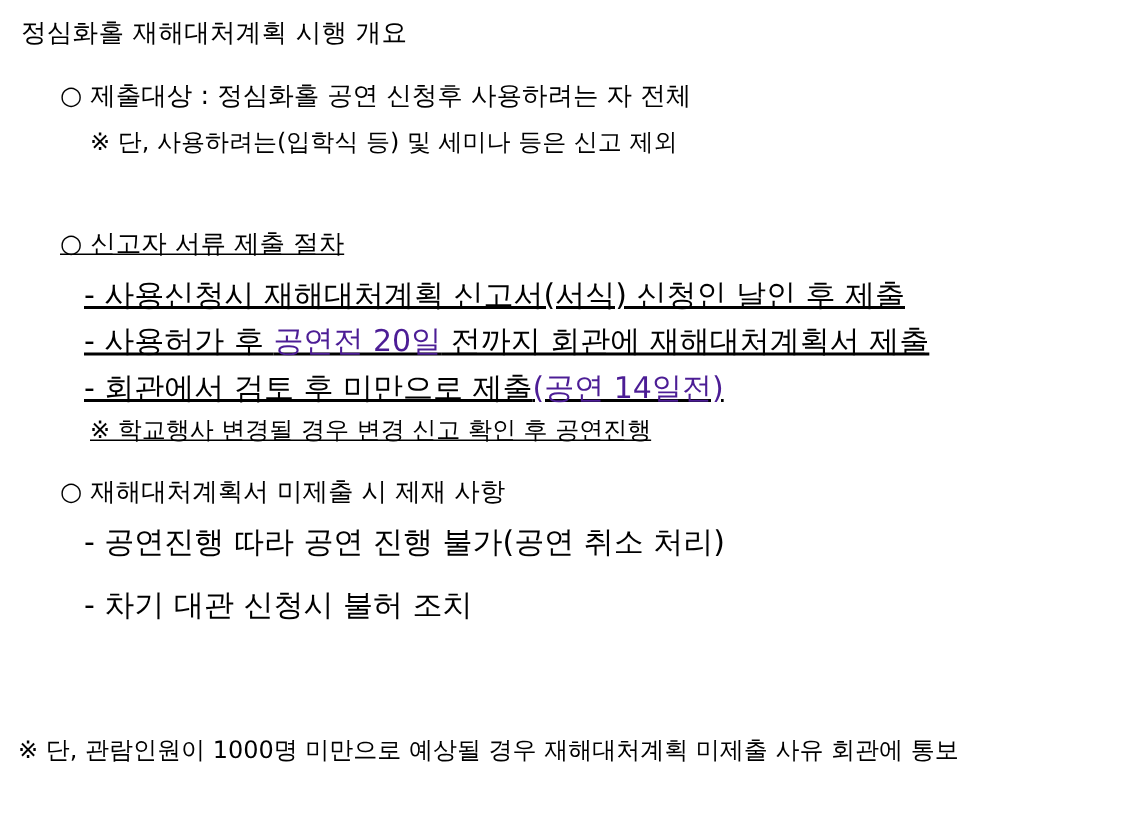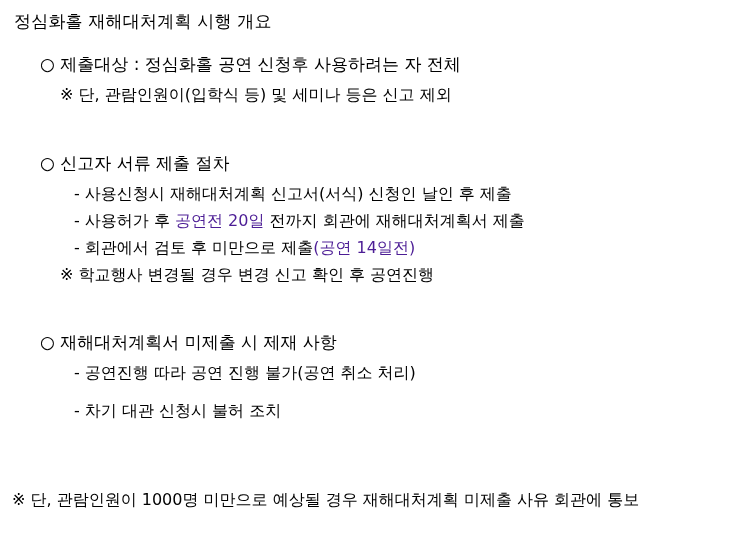--- a/index.html
+++ b/index.html
@@ -40,57 +40,57 @@
   }
   .lvl1 {
     padding-left: 40px;
     font-size: 17px;
   }
   .lvl2 {
     padding-left: 60px;
     font-size: 16px;
   }
   .lvl2b {
-    padding-left: 74px;
-    font-size: 16px;
+    padding-left: 56px;
+    font-size: 20px;
   }
   .foot {
     padding-left: 12px;
     font-size: 16px;
   }
   .red {
     color: #4c1d95;
   }
 </style>
 </head>
 <body>
 
 <div class="page">
 
   <div class="title">정심화홀 재해대처계획 시행 개요</div>
 
   <div class="block" style="top:56px;">
     <div class="line lvl1">○ 제출대상 : 정심화홀 공연 신청후 사용하려는 자 전체</div>
     <div style="height:14px"></div>
-    <div class="line lvl2">※ 단, 관람인원이(입학식 등) 및 세미나 등은 신고 제외</div>
+    <div class="line lvl2">※ 단, 사용하려는(입학식 등) 및 세미나 등은 신고 제외</div>
   </div>
 
-  <div class="block" style="top:155px;">
+  <div class="block" style="top:155px;text-decoration:underline;">
     <div class="line lvl1">○ 신고자 서류 제출 절차</div>
     <div style="height:14px"></div>
     <div class="line lvl2b">- 사용신청시 재해대처계획 신고서(서식) 신청인 날인 후 제출</div>
     <div style="height:11px"></div>
     <div class="line lvl2b"><span>- 사용허가 후 </span><span class="red">공연전 20일</span><span> 전까지 회관에 재해대처계획서 제출</span></div>
     <div style="height:11px"></div>
     <div class="line lvl2b"><span>- 회관에서 검토 후 미만으로 제출</span><span class="red">(공연 14일전)</span><span></span></div>
     <div style="height:11px"></div>
     <div class="line lvl2">※ 학교행사 변경될 경우 변경 신고 확인 후 공연진행</div>
   </div>
 
-  <div class="block" style="top:334px;">
+  <div class="block" style="top:320px;">
     <div class="line lvl1">○ 재해대처계획서 미제출 시 제재 사항</div>
     <div style="height:14px"></div>
     <div class="line lvl2b">- 공연진행 따라 공연 진행 불가(공연 취소 처리)</div>
     <div style="height:11px"></div>
     <div style="height:11px"></div>
     <div class="line lvl2b">- 차기 대관 신청시 불허 조치</div>
   </div>
 
   <div class="block" style="top:492px;">
     <div class="line foot">※ 단, 관람인원이 1000명 미만으로 예상될 경우 재해대처계획 미제출 사유 회관에 통보</div>

